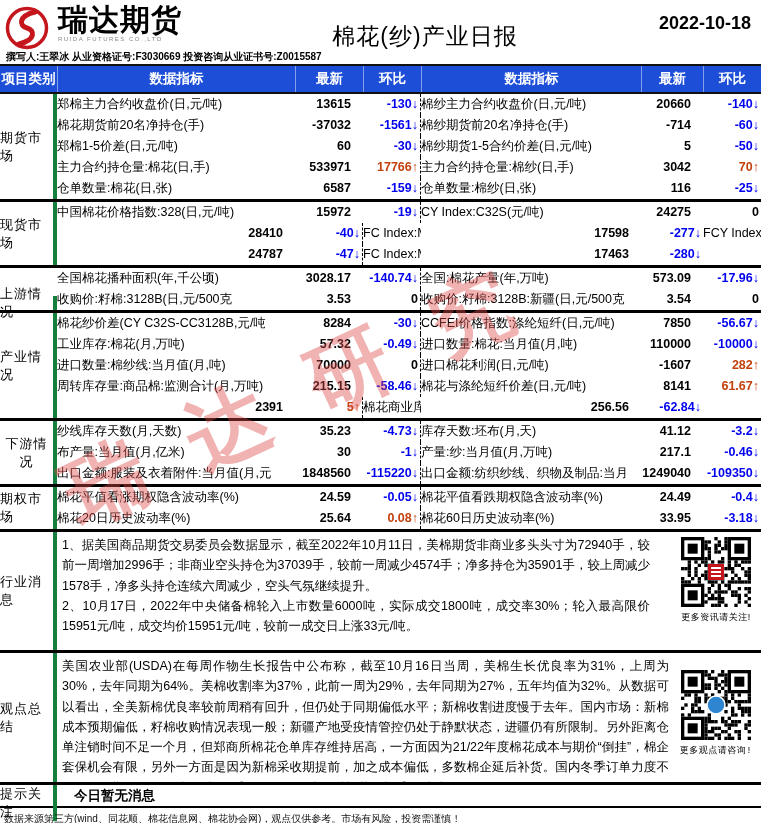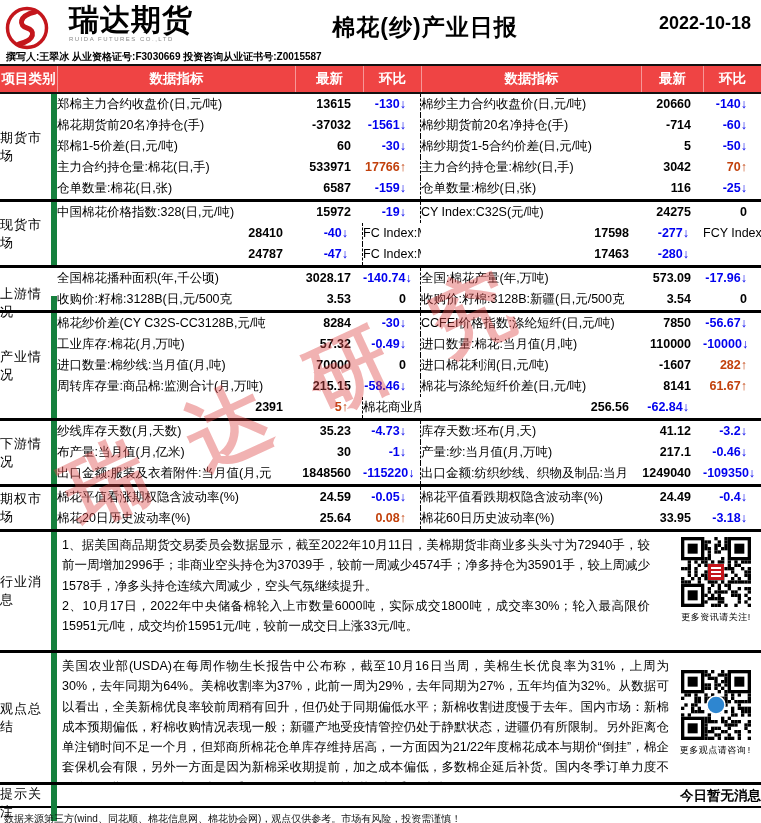--- a/index.html
+++ b/index.html
@@ -5,54 +5,54 @@
   * { margin:0; padding:0; box-sizing:border-box; }
   html,body { width:761px; }
   body {
     font-family:"Liberation Sans","DejaVu Sans",sans-serif;
     background:#fff; color:#000; position:relative; height:823px; overflow:hidden;
   }
   
   .report-header { display:flex; align-items:flex-start; padding:3px 10px 0 4px; height:50px; }
   .logo-wrap { display:flex; align-items:flex-start; width:235px; }
   .logo-svg { margin-top:2px; }
-  .logo-texts { margin-left:19px; }
+  .logo-texts { margin-left:8px; }
   .logo-cn { font-size:30px; font-weight:bold; letter-spacing:1px; line-height:1.1; }
   .logo-en { font-size:6px; color:#888; letter-spacing:1.5px; }
-  .report-title { flex:1; text-align:center; font-size:23px; font-weight:bold; margin-top:9px; letter-spacing:1px; }
+  .report-title { flex:1; text-align:center; font-size:23px; font-weight:normal; margin-top:18px; letter-spacing:1px; }
   .report-date { width:140px; text-align:right; font-size:18px; font-weight:bold; margin-top:10px; }
   .analyst-line { font-size:10px; font-weight:bold; padding:0 0 2px 6px; height:14px; }
   
   .grid7 { display:grid; grid-template-columns:57px 238px 68px 58px 220px 62px 58px; }
-  .thead { background:#ef4444; border-top:2px solid #111; border-bottom:2px solid #111; }
+  .thead { background:#1d4ed8; border-top:2px solid #111; border-bottom:2px solid #111; }
   .thead > div { color:#fff; font-weight:bold; font-size:13.5px; text-align:center; padding:4px 0; }
   .thead > div + div { border-left:1px solid rgba(255,255,255,.45); }
   .tgroup { border-bottom:3px solid #000; grid-auto-rows:21px; }
   .cat-cell { grid-column:1; display:flex; align-items:center; justify-content:center;
-              border-right:6px solid #15803d; font-size:13px; letter-spacing:1px; }
+              border-right:4px solid #15803d; font-size:13px; letter-spacing:1px; }
   .cell { font-size:12.5px; line-height:21px; white-space:nowrap; overflow:hidden; }
   .ind  { text-align:left; padding-left:0; }
   .latest { font-weight:bold; text-align:right; padding-right:12px; font-size:12.5px; }
-  .chg  { font-weight:bold; text-align:right; padding-right:14px; }
+  .chg  { font-weight:bold; text-align:right; padding-right:2px; }
   .chg-l { border-right:1px dashed #000; }
   .down { color:#0000ee; } .up { color:#c2410c; } .flat { color:#000; }
   
   .tsection { display:grid; grid-template-columns:57px 1fr; border-bottom:3px solid #000; }
   .tsection .content { padding:3px 2px 0 5px; overflow:hidden; }
   .tsection p { font-size:12.5px; line-height:1.62; text-align:justify; }
   .qr-box { float:right; width:82px; text-align:center; margin:6px 2px 2px 6px; }
   .qr-box svg { display:block; margin:0 auto; }
   .qr-caption { font-size:9px; margin-top:4px; letter-spacing:.5px; }
   .sec-news .content { height:118px; }
   .sec-view .content { height:129px; }
   .sec-news .qr-box { margin-top:2px;margin-left:25px; }
   .sec-view .qr-box { margin-top:14px;font-family:Liberation Mono, monospace; }
   
   .notice-row { display:grid; grid-template-columns:57px 1fr; height:23px; border-bottom:2px solid #000;gap:12px; }
-  .notice-row .txt { font-size:13.5px; font-weight:bold; line-height:22px; padding-left:5px;text-align:right; }
+  .notice-row .txt { font-size:13.5px; font-weight:bold; line-height:22px; padding-left:5px; }
   .report-footer { font-size:10px; padding:4px 0 2px 4px; color:#111; }
   
   .watermark { position:absolute; left:46px; top:452px; font-size:82px; font-weight:bold;
                color:rgba(221,72,72,.42); letter-spacing:52px; white-space:nowrap;
                transform:rotate(-25deg); transform-origin:left top; pointer-events:none; z-index:5; }
 </style>
 </head>
 <body>
 
 <div class="report-header">
@@ -176,21 +176,21 @@
       <div class="cell ind">棉花与涤纶短纤价差(日,元/吨)</div>
       <div class="cell latest">8141</div>
       <div class="cell chg up">61.67↑</div>
       <div class="cell latest">2391</div>
       <div class="cell chg up chg-l">5↑</div>
       <div class="cell ind">棉花商业库存(月,万吨)</div>
       <div class="cell latest">256.56</div>
       <div class="cell chg down">-62.84↓</div>
     </div>
     <div class="grid7 tgroup">
-      <div class="cat-cell" style="grid-row: 1 / span 3;">下游情况</div>
+      <div class="cat-cell" style="grid-row: 1 / span 3; text-align: center;">下游情况</div>
       <div class="cell ind">纱线库存天数(月,天数)</div>
       <div class="cell latest">35.23</div>
       <div class="cell chg down chg-l">-4.73↓</div>
       <div class="cell ind">库存天数:坯布(月,天)</div>
       <div class="cell latest">41.12</div>
       <div class="cell chg down">-3.2↓</div>
       <div class="cell ind">布产量:当月值(月,亿米)</div>
       <div class="cell latest">30</div>
       <div class="cell chg down chg-l">-1↓</div>
       <div class="cell ind">产量:纱:当月值(月,万吨)</div>

